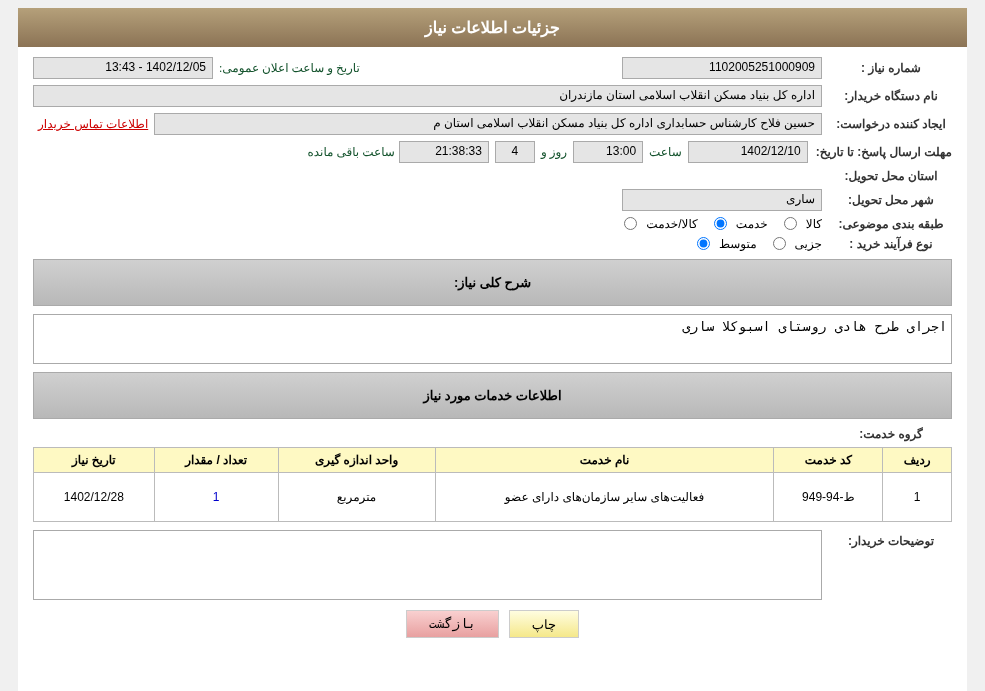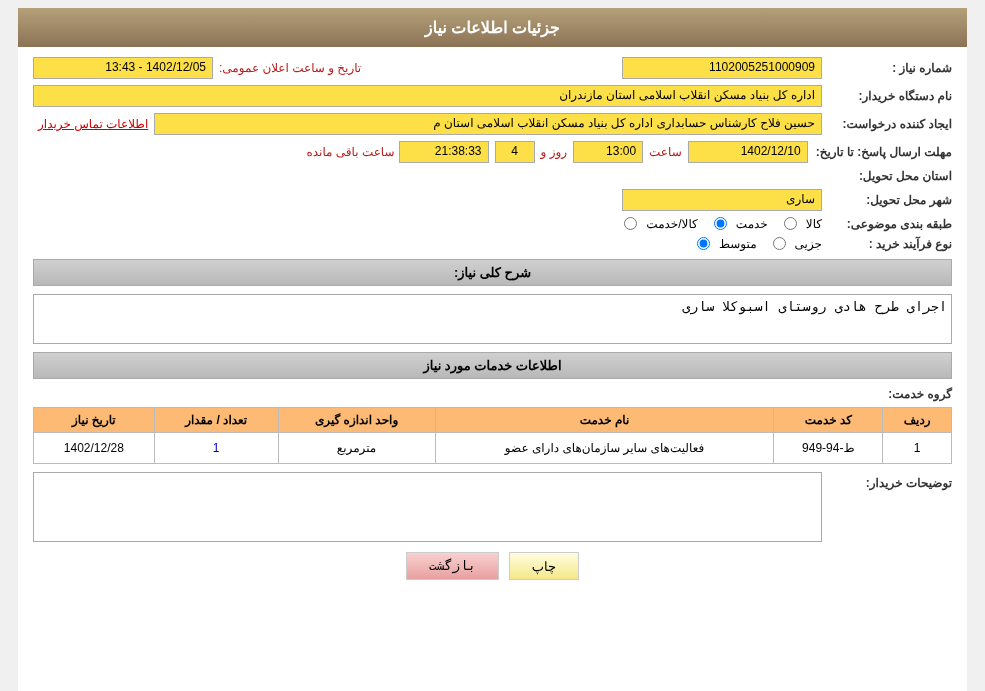--- a/index.html
+++ b/index.html
@@ -37,27 +37,27 @@
       align-items: center;
       margin-bottom: 6px;
       direction: rtl;
     }
 
     .label-cell {
       color: #333;
       font-weight: bold;
       white-space: nowrap;
       min-width: 130px;
-      text-align: right;
+      text-align: center;
       padding-left: 8px;
     }
 
     .value-box {
       border: 1px solid #aaa;
-      background: #fde047;
+      background: #e5e5e5;
       padding: 2px 6px;
       min-height: 22px;
       min-width: 120px;
       direction: rtl;
       text-align: right;
     }
 
     .value-box.wide {
       flex: 1;
     }
@@ -92,43 +92,43 @@
     .radio-item input[type="radio"] {
       margin: 0;
     }
 
     
     .section-header {
       background: linear-gradient(to bottom, #d0d0d0, #b8b8b8);
       border: 1px solid #aaa;
       text-align: center;
       font-weight: bold;
-      padding: 5px 0;
+      padding: 15px 0;
       margin: 8px 0;
       font-size: 13px;
     }
 
     
     .data-table {
       width: 100%;
       border-collapse: collapse;
       margin-top: 4px;
     }
 
     .data-table th {
-      background: #fdba74;
+      background: #fef9c3;
       border: 1px solid #bbb;
       padding: 5px 8px;
       text-align: center;
       font-weight: bold;
     }
 
     .data-table td {
       border: 1px solid #bbb;
-      padding: 8px 8px;
+      padding: 17px 8px;
       text-align: center;
     }
 
     .data-table td.blue-text {
       color: #0000cc;
     }
 
     
     .notes-row {
       display: flex;
@@ -181,22 +181,23 @@
     .process-desc {
       color: #555;
       font-size: 11px;
     }
 
     .separator {
       margin: 0 6px;
     }
 
     .sub-label {
-      color: #b91c1c;
+      color: #14532d;
       white-space: nowrap;
+      font-family: Liberation Serif, serif;
     }
   </style>
 </head>
 <body>
 
 <div class="page-wrapper">
 
   <div class="page-header">
     <span>جزئیات اطلاعات نیاز</span>
   </div>

